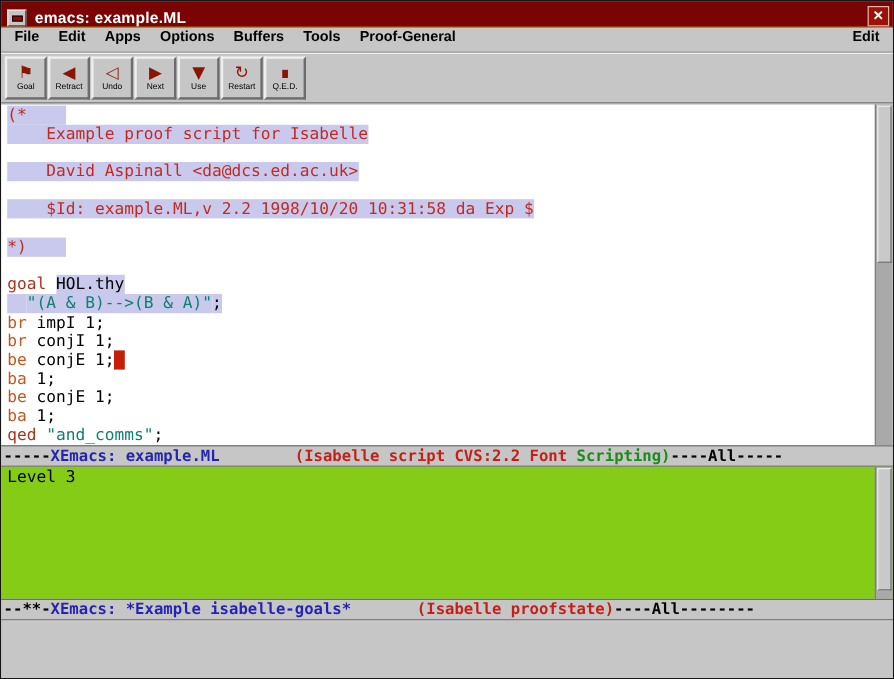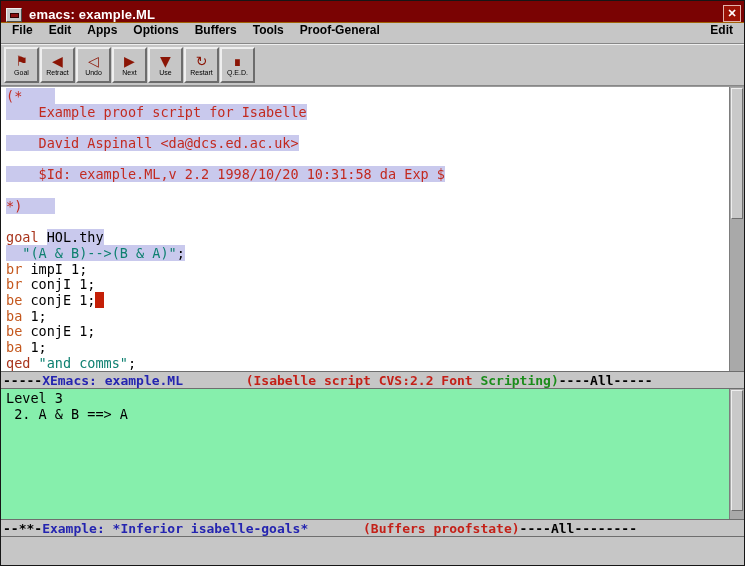--- a/index.html
+++ b/index.html
@@ -37,21 +37,21 @@
             border: 2px solid #efefef; border-right-color: #6c6c6c; border-bottom-color: #6c6c6c;
             display: flex; flex-direction: column; align-items: center; justify-content: center;
             font-family: "Liberation Sans", sans-serif; cursor: default; }
   .tb-icon { font-size: 14px; line-height: 16px; color: #8b1505;
              font-family: "DejaVu Sans", sans-serif; }
   .tb-label { font-size: 7px; line-height: 8px; color: #000; }
 
   
   .script-window { height: 285px; flex: 0 0 auto; display: flex; background: #fff;
                    border-top: 1px solid #9a9a9a; }
-  .goals-window { height: 130px; flex: 0 0 auto; display: flex; background: #86efac; }
+  .goals-window { height: 110px; flex: 0 0 auto; display: flex; background: #84cc16; }
   .buffer { flex: 1; overflow: hidden; padding: 2px 0 0 5px; color: #000;
             font-family: "DejaVu Sans Mono", "Liberation Mono", monospace;
             font-size: 13.5px; line-height: 15.7px; white-space: pre; }
   .line { min-height: 15.7px; }
   .hl { background: var(--highlight_bg); }
   .c-comment { color: var(--comment); }
   .c-decl    { color: var(--decl); }
   .c-tactic  { color: var(--tactic); }
   .c-string  { color: var(--string); }
   .cursor    { background: var(--cursor); }
@@ -129,23 +129,23 @@
   <div class="script-window">
     <div class="buffer"><div class="line"><span class="c-comment hl">(*    </span></div><div class="line"><span class="c-comment hl">    Example proof script for Isabelle</span></div><div class="line"></div><div class="line"><span class="c-comment hl">    David Aspinall &lt;da@dcs.ed.ac.uk&gt;</span></div><div class="line"></div><div class="line"><span class="c-comment hl">    $Id: example.ML,v 2.2 1998/10/20 10:31:58 da Exp $</span></div><div class="line"></div><div class="line"><span class="c-comment hl">*)    </span></div><div class="line"></div><div class="line"><span class="c-decl">goal</span><span> </span><span class="hl">HOL.thy</span></div><div class="line"><span class="hl">  </span><span class="c-string hl">"(A &amp; B)--&gt;(B &amp; A)"</span><span class="hl">;</span></div><div class="line"><span class="c-tactic">br</span><span> impI 1;</span></div><div class="line"><span class="c-tactic">br</span><span> conjI 1;</span></div><div class="line"><span class="c-tactic">be</span><span> conjE 1;</span><span class="cursor"> </span></div><div class="line"><span class="c-tactic">ba</span><span> 1;</span></div><div class="line"><span class="c-tactic">be</span><span> conjE 1;</span></div><div class="line"><span class="c-tactic">ba</span><span> 1;</span></div><div class="line"><span class="c-decl">qed</span><span> </span><span class="c-string">"and_comms"</span><span>;</span></div></div>
     <div class="scrollbar">
       <div class="sb-thumb" style="top:1px;height:46%;"></div>
     </div>
   </div>
 
   <div class="modeline"><span>-----</span><span class="ml-blue">XEmacs: example.ML</span><span>        </span><span class="ml-red">(Isabelle script CVS:2.2 Font </span><span class="ml-green">Scripting</span><span class="ml-green">)</span><span>----All-----</span></div>
 
   <div class="goals-window">
-    <div class="buffer"><div class="line">Level 3</div><div class="line"> 2. A &amp; B ==&gt; A</div></div>
+    <div class="buffer"><div class="line">Level 3</div></div>
     <div class="scrollbar">
       <div class="sb-thumb" style="top:1px;height:93%;"></div>
     </div>
   </div>
 
-  <div class="modeline"><span>--**-</span><span class="ml-blue">Example: *Inferior isabelle-goals*</span><span>       </span><span class="ml-red">(Buffers proofstate)</span><span>----All--------</span></div>
+  <div class="modeline"><span>--**-</span><span class="ml-blue">XEmacs: *Example isabelle-goals*</span><span>       </span><span class="ml-red">(Isabelle proofstate)</span><span>----All--------</span></div>
 
   <div class="minibuffer"></div>
 
 </div>
 
 </body></html>

